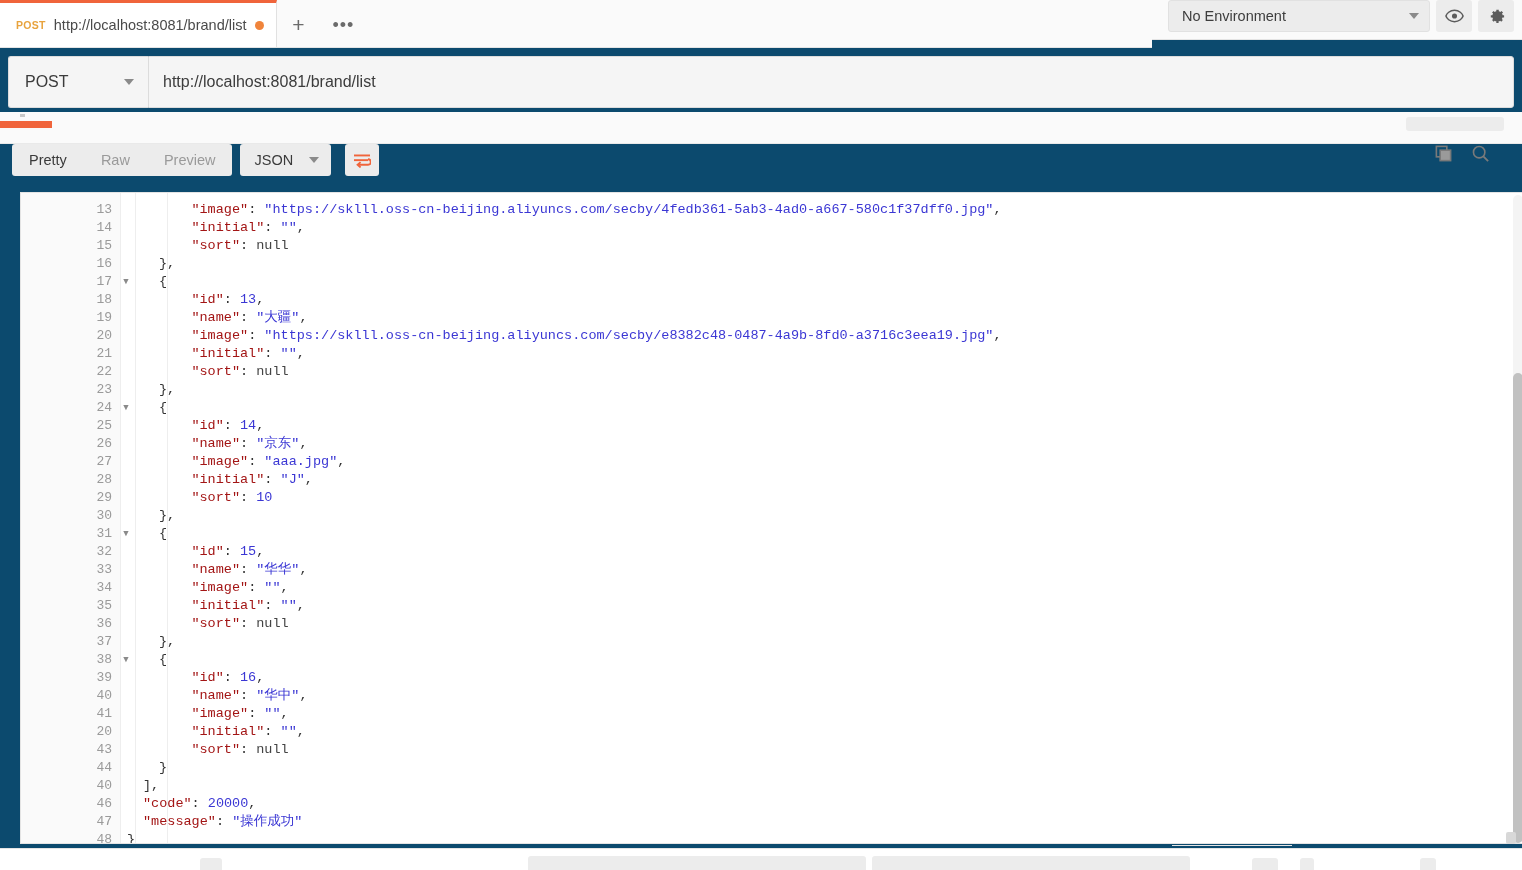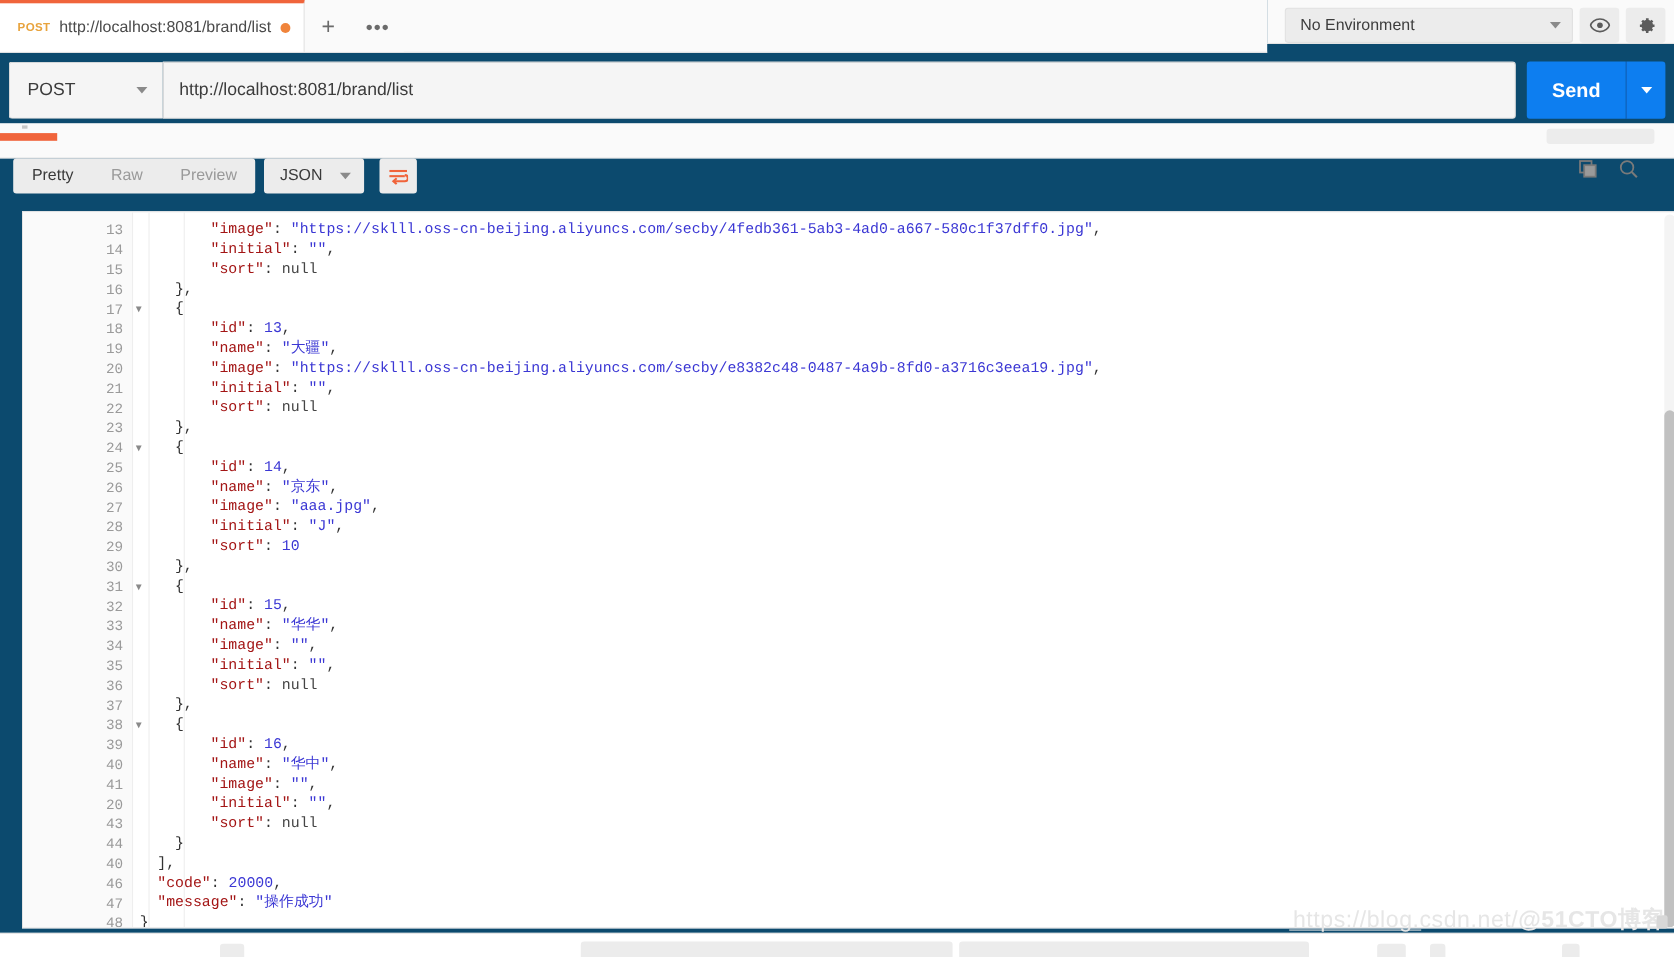--- a/index.html
+++ b/index.html
@@ -41,21 +41,21 @@
   .tab-plus, .tab-more {
     display: flex; align-items: center; justify-content: center;
     width: 42px; background: #fafafa; cursor: pointer;
     color: #6b6b6b; font-size: 21px; border-top: 3px solid transparent;
   }
   .tab-more { font-size: 18px; letter-spacing: 1px; width: 48px; }
 
   
   .topright {
     position: absolute; right: 0; top: 0; height: 40px; width: 370px;
-    display: flex; align-items: flex-end; justify-content: flex-end;
+    display: flex; align-items: flex-start; justify-content: flex-end;
     padding-right: 8px; gap: 6px;
     background: #fafafa; border-bottom: 1px solid #e4e4e4;
   }
   .env-select {
     width: 262px; height: 32px; background: #ececec;
     border: 1px solid #e1e1e1; border-radius: 3px;
     display: flex; align-items: center; justify-content: space-between;
     padding: 0 10px 0 13px; cursor: pointer;
   }
   .env-select .lbl { font-size: 14.5px; color: #3d3d3d; }
@@ -262,26 +262,20 @@
     </div>
   </div>
 
   <div class="urlrow">
     <div class="method-box">
       <span class="m">POST</span>
       <span class="caret"></span>
     </div>
     <div class="url-box">
       <span class="u" title="http://localhost:8081/brand/list">http://localhost:8081/brand/list</span>
-    </div>
-    <div class="send-group">
-      <div class="send-btn">Send</div>
-      <div class="send-caret">
-        <span class="caret-w"></span>
-      </div>
     </div>
   </div>
 
   <div class="underline-strip"></div>
   <div class="tiny-mark"></div>
   <div class="orange-underline"></div>
   <div class="ghost-pill"></div>
 
   <div class="resp-toolbar">
     <div class="seg">
@@ -398,23 +392,20 @@
           <div class="code-line" style="padding-left: 6px;"><span class="p">}</span></div>
         </div>
       <div class="vscroll">
         <div class="track"></div>
         <div class="thumb"></div>
       </div>
     </div>
   </div>
 
   <div class="wm-line"></div>
-  <div class="watermark">
-    <span>https://blog.csdn.net/</span><span class="b">@51CTO博客</span>
-  </div>
   <div class="scroll-nub"></div>
   <div class="bottom-bar">
     <div class="bottom-stub" style="left:200px;width:22px;height:12px;"></div>
     <div class="bottom-stub" style="left:528px;width:338px;height:14px;"></div>
     <div class="bottom-stub" style="left:872px;width:318px;height:14px;"></div>
     <div class="bottom-stub" style="left:1252px;width:26px;height:12px;"></div>
     <div class="bottom-stub" style="left:1300px;width:14px;height:12px;"></div>
     <div class="bottom-stub" style="left:1420px;width:16px;height:12px;"></div>
   </div>
 

